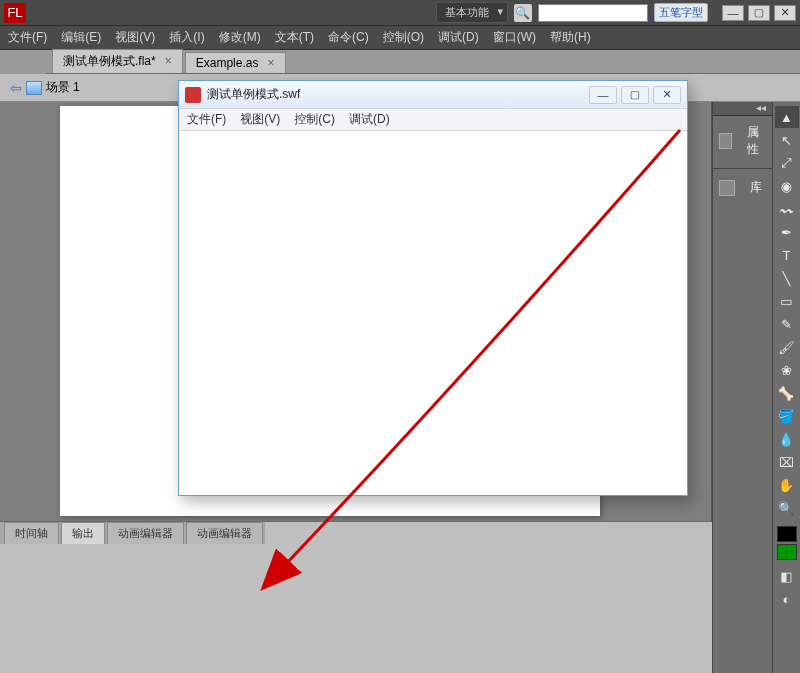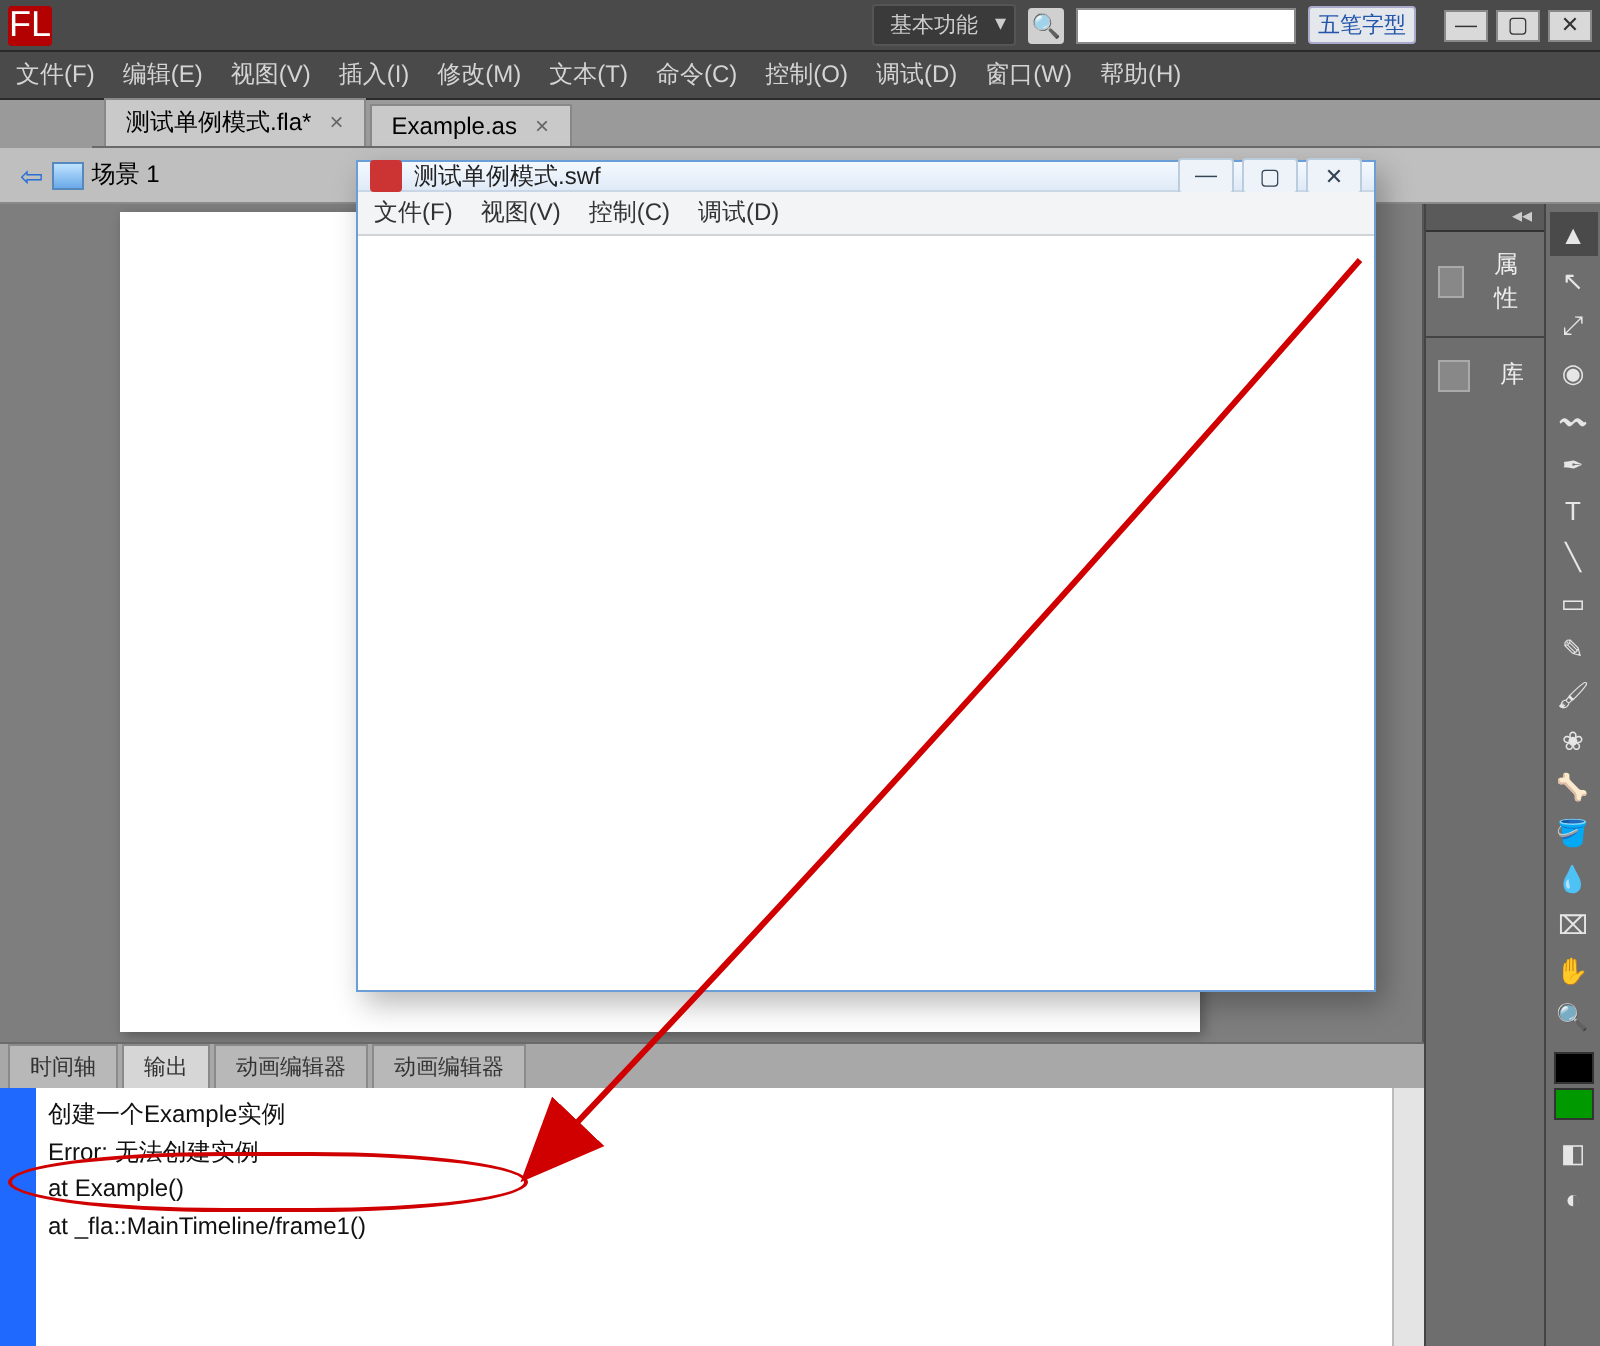--- a/index.html
+++ b/index.html
@@ -1,19 +1,19 @@
 <!DOCTYPE html>
 <html><head>
 <meta charset="utf-8">
 <style>
   * { box-sizing: border-box; margin: 0; padding: 0; font-family: "Microsoft YaHei", Arial, sans-serif; font-size: 12px; }
   body { width: 800px; height: 673px; background: #9a9a9a; overflow: hidden; position: relative; }
   
   .titlebar { height: 26px; background: #4a4a4a; display: flex; align-items: center; padding: 0 4px; border-bottom: 1px solid #2a2a2a; }
-  .fl-logo { width: 22px; height: 20px; background: #b30000; color: #fff; font-weight: normal; font-size: 18px; display: flex; align-items: center; justify-content: center; border-radius: 2px; }
+  .fl-logo { width: 22px; height: 20px; background: #b30000; color: #fff; font-weight: normal; font-size: 13px; display: flex; align-items: center; justify-content: center; border-radius: 2px; }
   .title-center { flex: 1; display: flex; justify-content: flex-end; align-items: center; gap: 6px; padding-right: 8px; }
   .workspace-dd { background: #3a3a3a; color: #ccc; padding: 2px 18px 2px 8px; border: 1px solid #555; border-radius: 2px; font-size: 11px; position: relative; text-align: center; }
   .workspace-dd::after { content: "▾"; position: absolute; right: 4px; }
   .mag-btn { width: 18px; height: 18px; background: #d0d0d0; border-radius: 2px; display: flex; align-items: center; justify-content: center; }
   .search-box { width: 110px; height: 18px; background: #fff; border: 1px solid #888; }
   .ime-badge { background: #e4e8ec; color: #2355aa; padding: 1px 4px; font-size: 11px; border: 1px solid #aac; border-radius: 2px; }
   .win-btns { display: flex; gap: 4px; margin-left: 6px; }
   .win-btn { width: 22px; height: 16px; background: #d9d9d9; border: 1px solid #888; display: flex; align-items: center; justify-content: center; font-size: 11px; color: #333; }
   
   .menubar { height: 24px; background: #4a4a4a; display: flex; align-items: center; padding: 0 8px; color: #d4d4d4; gap: 14px; border-bottom: 1px solid #2a2a2a; }
@@ -38,33 +38,33 @@
   .dock-sep { height: 1px; background: #444; margin: 2px 0; }
   
   .toolbox { width: 28px; background: #6e6e6e; border-left: 1px solid #444; display: flex; flex-direction: column; align-items: center; padding-top: 4px; gap: 1px; }
   .tool { width: 24px; height: 22px; display: flex; align-items: center; justify-content: center; color: #e6e6e6; font-size: 13px; cursor: pointer; }
   .tool.sel { background: #4a4a4a; }
   .swatches { margin-top: 6px; display:flex; flex-direction:column; gap:2px; align-items:center; padding-bottom:4px; }
   .swatch { width: 20px; height: 16px; border: 1px solid #333; }
   .swatch.a { background: #000; }
   .swatch.b { background: #009900; }
   
-  .bottom-panels { position: absolute; bottom: 0; left: 0; right: 88px; height: 152px; background: #bfbfbf; display: flex; flex-direction: column; border-top: 1px solid #6a6a6a; }
+  .bottom-panels { position: absolute; bottom: 0; left: 0; right: 88px; height: 152px; background: #bfbfbf; display: flex; border-top: 1px solid #6a6a6a; }
   .panel-tabs { display: flex; height: 22px; background: #a8a8a8; align-items: flex-end; padding-left: 4px; }
   .ptab { padding: 3px 10px; background: #b8b8b8; border: 1px solid #8a8a8a; border-bottom: none; margin-right: 2px; font-size: 11px; color: #333; }
   .ptab.active { background: #d6d6d6; }
   .output-area { flex: 1; background: #fff; display: flex; position: relative; overflow: hidden; font-family: "SimSun", monospace; }
   .out-gutter { width: 18px; background: #1f69ff; }
   .out-text { padding: 4px 6px; font-size: 17px; line-height: 1.55; color: #111; font-family: "SimSun", monospace; }
   .error-ellipse { position: absolute; left: 4px; top: 32px; width: 260px; height: 30px; border: 2px solid #d00000; border-radius: 50% / 60%; pointer-events: none; }
   .vscroll { position: absolute; right: 0; top: 0; bottom: 0; width: 16px; background: #e4e4e4; border-left: 1px solid #bbb; }
   
   
   .swf-window { position: absolute; top: 80px; left: 178px; width: 510px; height: 416px; background: #fff; border: 1px solid #6a9ed6; box-shadow: 4px 6px 14px rgba(0,0,0,.28); display: flex; flex-direction: column; }
-  .swf-title { height: 15px; background: linear-gradient(#f4f9ff,#dfeaf7); display: flex; align-items: center; padding: 0 6px; border-bottom: 1px solid #c9d6e6; }
+  .swf-title { height: 28px; background: linear-gradient(#f4f9ff,#dfeaf7); display: flex; align-items: center; padding: 0 6px; border-bottom: 1px solid #c9d6e6; }
   .swf-ico { width: 16px; height: 16px; background: #c33; border-radius: 2px; margin-right: 6px; }
   .swf-title-text { flex: 1; font-size: 12px; color: #222; }
   .swf-wbtn { width: 28px; height: 18px; margin-left: 4px; background: #eef3fa; border: 1px solid #bcd; display: flex; align-items: center; justify-content: center; font-size: 11px; color: #345; border-radius: 2px; }
   .swf-menu { height: 22px; background: #f2f4f6; display: flex; align-items: center; padding: 0 8px; gap: 14px; color: #333; font-size: 11px; border-bottom: 1px solid #d0d4d8; }
   .swf-body { flex: 1; background: #fff; position: relative; }
   
   .red-arrow { position: absolute; pointer-events: none; z-index: 50; }
 </style>
 </head>
 <body>
@@ -161,31 +161,20 @@
   </div>
 </div>
 
 <div class="bottom-panels">
   <div class="panel-tabs">
     <div class="ptab">时间轴</div>
     <div class="ptab active">输出</div>
     <div class="ptab">动画编辑器</div>
     <div class="ptab">动画编辑器</div>
   </div>
-  <div class="output-area">
-    <div class="out-gutter"></div>
-    <div class="out-text">
-      <div>创建一个Example实例</div>
-      <div>Error: 无法创建实例</div>
-      <div>    at Example()</div>
-      <div>    at _fla::MainTimeline/frame1()</div>
-    </div>
-    <div class="error-ellipse"></div>
-    <div class="vscroll"></div>
-  </div>
 </div>
 
 <div class="swf-window">
   <div class="swf-title">
     <div class="swf-ico"></div>
     <div class="swf-title-text">测试单例模式.swf</div>
     <div class="swf-wbtn">—</div>
     <div class="swf-wbtn">▢</div>
     <div class="swf-wbtn">✕</div>
   </div>

